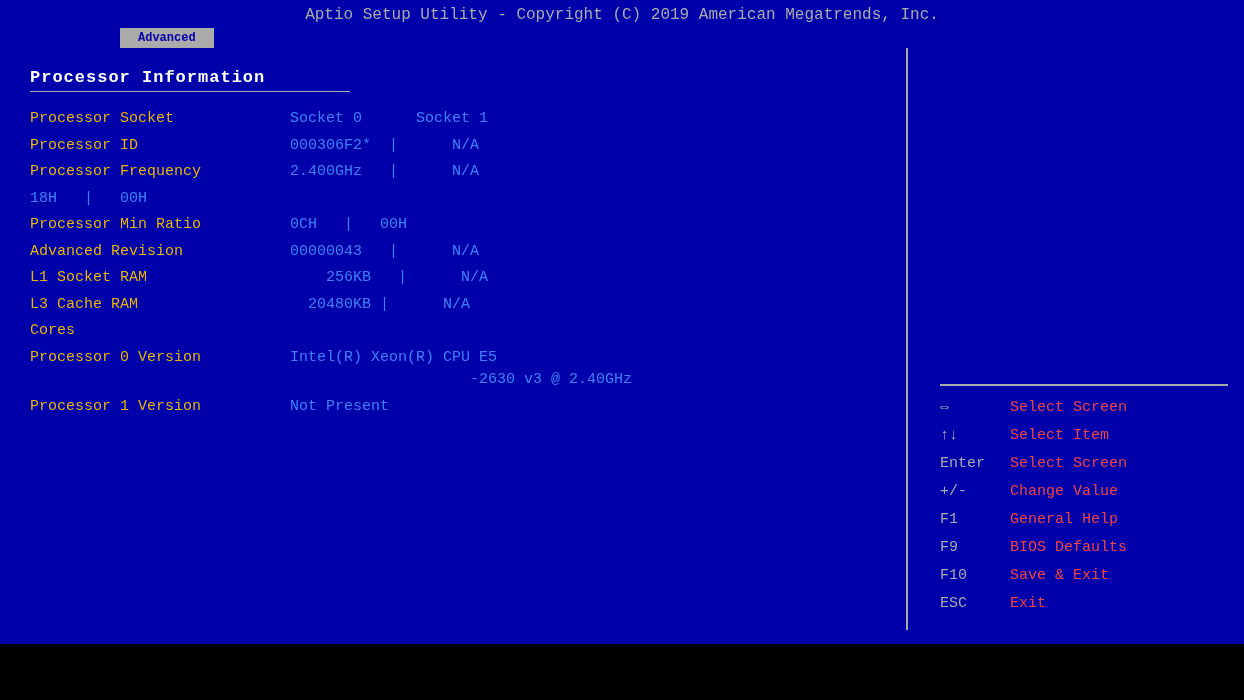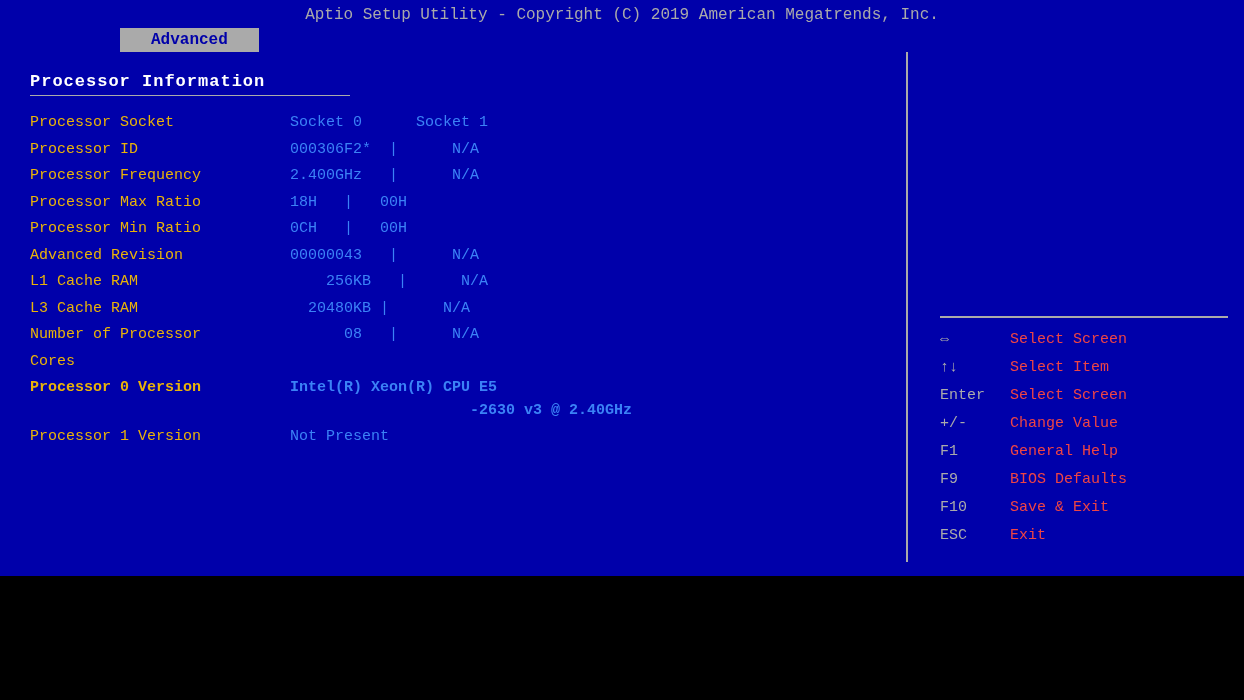--- a/index.html
+++ b/index.html
@@ -11,21 +11,21 @@
     body {
       width: 1244px;
       height: 700px;
       background: #000;
       font-family: 'Courier New', Courier, monospace;
       overflow: hidden;
     }
 
     .bios-container {
       width: 1244px;
-      height: 576px;
+      height: 644px;
       background: #0000aa;
       color: #aaaaaa;
       display: flex;
       flex-direction: column;
     }
 
     .title-bar {
       background: #0000aa;
       color: #aaaaaa;
       text-align: center;
@@ -34,22 +34,22 @@
       line-height: 1.4;
     }
 
     .tab-bar {
       display: flex;
       padding: 0 0 0 120px;
       margin-top: 2px;
     }
 
     .tab {
-      padding: 3px 31px;
-      font-size: 16px;
+      padding: 3px 18px;
+      font-size: 12px;
       cursor: pointer;
     }
 
     .tab.active {
       background: #aaaaaa;
       color: #0000aa;
       font-weight: bold;
     }
 
     .main-content {
@@ -164,48 +164,43 @@
         </div>
         <div class="info-row">
           <span class="info-label">Processor ID</span>
           <span class="info-value">000306F2*&nbsp;&nbsp;|&nbsp;&nbsp;&nbsp;&nbsp;&nbsp;&nbsp;N/A</span>
         </div>
         <div class="info-row">
           <span class="info-label">Processor Frequency</span>
           <span class="info-value">2.400GHz&nbsp;&nbsp;&nbsp;|&nbsp;&nbsp;&nbsp;&nbsp;&nbsp;&nbsp;N/A</span>
         </div>
         <div class="info-row">
-          <span class="info-label">Processor Max Ratio</span>
           <span class="info-value">18H&nbsp;&nbsp;&nbsp;|&nbsp;&nbsp;&nbsp;00H</span>
         </div>
         <div class="info-row">
           <span class="info-label">Processor Min Ratio</span>
           <span class="info-value">0CH&nbsp;&nbsp;&nbsp;|&nbsp;&nbsp;&nbsp;00H</span>
         </div>
         <div class="info-row">
           <span class="info-label">Advanced Revision</span>
           <span class="info-value">00000043&nbsp;&nbsp;&nbsp;|&nbsp;&nbsp;&nbsp;&nbsp;&nbsp;&nbsp;N/A</span>
         </div>
         <div class="info-row">
-          <span class="info-label">L1 Cache RAM</span>
+          <span class="info-label">L1 Socket RAM</span>
           <span class="info-value">&nbsp;&nbsp;&nbsp;&nbsp;256KB&nbsp;&nbsp;&nbsp;|&nbsp;&nbsp;&nbsp;&nbsp;&nbsp;&nbsp;N/A</span>
         </div>
         <div class="info-row">
           <span class="info-label">L3 Cache RAM</span>
           <span class="info-value">&nbsp;&nbsp;20480KB&nbsp;|&nbsp;&nbsp;&nbsp;&nbsp;&nbsp;&nbsp;N/A</span>
         </div>
         <div class="info-row">
-          <span class="info-label">Number of Processor</span>
-          <span class="info-value">&nbsp;&nbsp;&nbsp;&nbsp;&nbsp;&nbsp;08&nbsp;&nbsp;&nbsp;|&nbsp;&nbsp;&nbsp;&nbsp;&nbsp;&nbsp;N/A</span>
-        </div>
-        <div class="info-row">
           <span class="info-label">Cores</span>
           <span class="info-value"></span>
         </div>
-        <div class="info-row" style="margin-top:0;font-weight:bold;">
+        <div class="info-row" style="margin-top:0;">
           <span class="info-label">Processor 0 Version</span>
           <span class="info-value">Intel(R) Xeon(R) CPU E5<br>&nbsp;&nbsp;&nbsp;&nbsp;&nbsp;&nbsp;&nbsp;&nbsp;&nbsp;&nbsp;&nbsp;&nbsp;&nbsp;&nbsp;&nbsp;&nbsp;&nbsp;&nbsp;&nbsp;&nbsp;-2630 v3 @ 2.40GHz</span>
         </div>
         <div class="info-row" style="margin-top:4px;justify-content:space-between;">
           <span class="info-label">Processor 1 Version</span>
           <span class="info-value">Not Present</span>
         </div>
 
       </div>
     </div>

